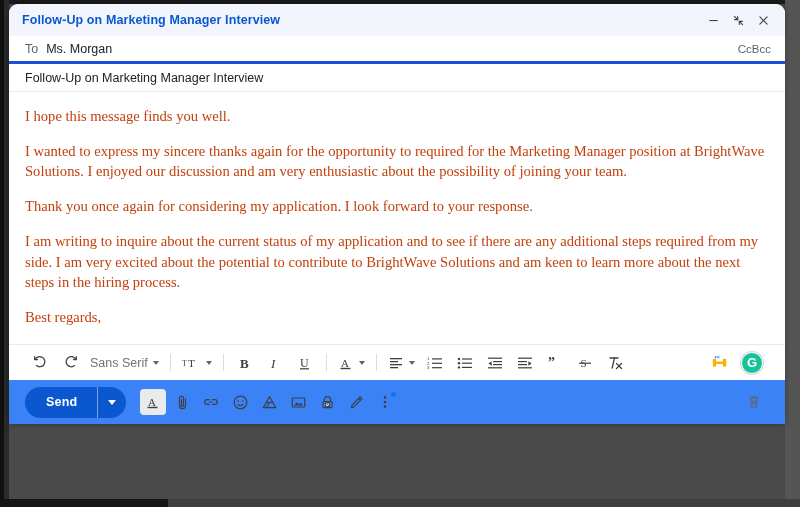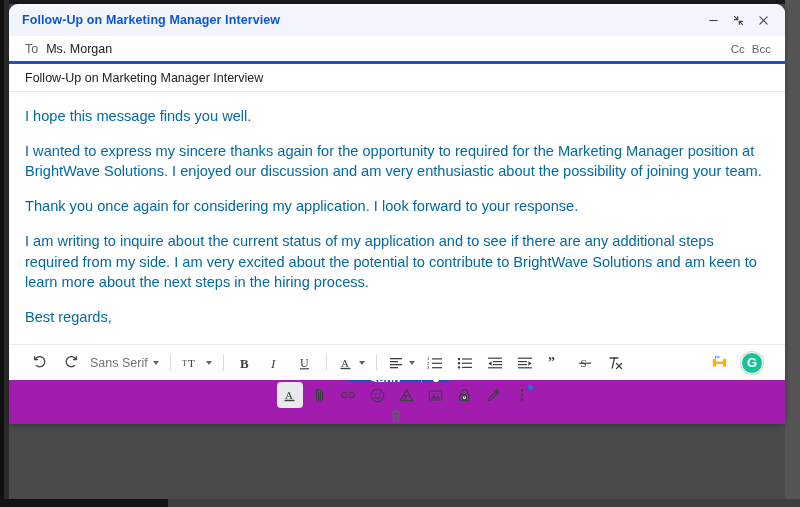--- a/index.html
+++ b/index.html
@@ -85,43 +85,43 @@
     border-bottom: 3px solid #1d4ed8;
     font-size: 12.5px;
     color: #202124;
   }
   .field-label {
     color: #5f6368;
     font-size: 12.5px;
     margin-right: 8px;
   }
   .field-value { color: #202124; font-size: 12.5px; flex: 1; }
-  .ccbcc { display: flex; gap: 7px; }
+  .ccbcc { display: flex; gap: 0; }
   .ccbcc span { color: #5f6368; font-size: 11.5px; cursor: pointer; }
   .subject-row {
     height: 28px;
     min-height: 28px;
     display: flex;
     align-items: center;
     padding: 0 14px 0 16px;
     box-sizing: border-box;
     border-bottom: 1px solid #e8eaed;
   }
   .subject-value { font-size: 12.5px; color: #202124; }
 
   
   .compose-body {
     flex: 1;
     padding: 14px 16px 8px 16px;
     box-sizing: border-box;
     overflow: hidden;
-    font-family: Liberation Sans, sans-serif;
+    font-family: Liberation Serif, serif;
     font-size: 14.6px;
     line-height: 1.42;
-    color: #0369a1;
+    color: #c2410c;
   }
   .compose-body p { margin: 0 0 14px 0; }
   .sig-line { margin: 0; line-height: 1.44; }
 
   
   .format-bar {
     height: 36px;
     min-height: 36px;
     display: flex;
     align-items: center;
@@ -166,22 +166,21 @@
   }
 
   
   .send-bar {
     height: 44px;
     min-height: 44px;
     display: flex;
     align-items: center;
     padding: 0 12px 0 16px;
     box-sizing: border-box;
-    background: #a21caf;
-    flex-direction: column;
+    background: #3b82f6;
   }
   .send-group {
     display: flex; align-items: center;
     background: #0b57d0;
     border-radius: 17px;
     height: 31px;
     color: #fff;
     cursor: pointer;
     overflow: hidden;
   }

